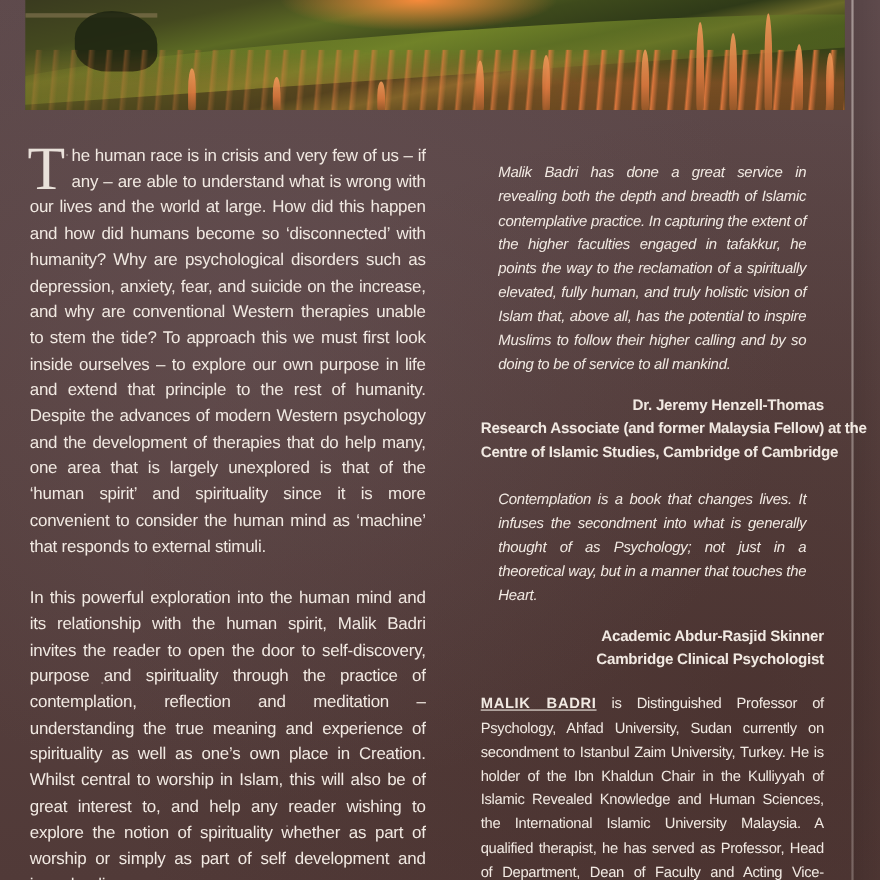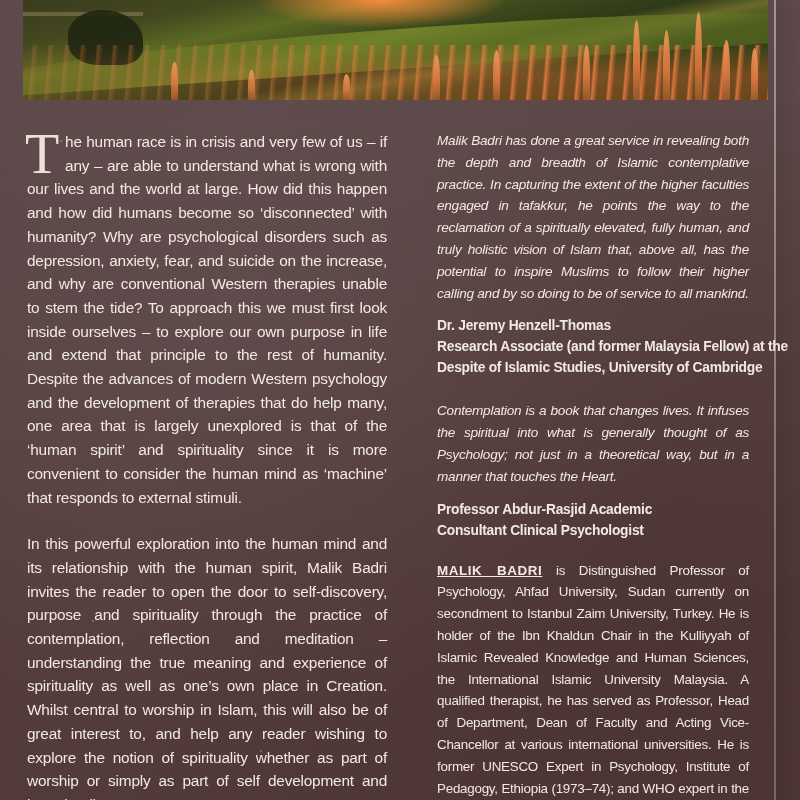--- a/index.html
+++ b/index.html
@@ -105,30 +105,30 @@
     left: 437px;
     top: 130px;
     width: 312px;
     font-size: 13.6px;
     line-height: 21.8px;
     text-align: justify;
     letter-spacing: -0.25px;
   }
   .quote {
     font-style: italic;
-    margin: 0;
+    margin: 16px;
   }
   .attr {
     font-weight: bold;
     margin: 11px 0 0 0;
     line-height: 21px;
     font-size: 13.8px;
     text-align: left;
   }
-  .attr div { white-space: nowrap; }
+  .attr div { white-space: nowrap; text-align: right; }
   .quote.second { margin-top: 22px; }
   .bio {
     margin: 19px 0 0 0;
     font-size: 13.4px;
     line-height: 21.8px;
   }
   .bio-name {
     font-weight: bold;
     letter-spacing: 0.6px;
     text-decoration: underline;
@@ -167,27 +167,27 @@
   <div class="col-left">
     <p><span class="dropcap">T</span><span>he human race is in crisis and very few of us – if any – are able to understand what is wrong with our lives and the world at large. How did this happen and how did humans become so ‘disconnected’ with humanity? Why are psychological disorders such as depression, anxiety, fear, and suicide on the increase, and why are conventional Western therapies unable to stem the tide? To approach this we must first look inside ourselves – to explore our own purpose in life and extend that principle to the rest of humanity. Despite the advances of modern Western psychology and the development of therapies that do help many, one area that is largely unexplored is that of the ‘human spirit’ and spirituality since it is more convenient to consider the human mind as ‘machine’ that responds to external stimuli.</span></p>
     <p>In this powerful exploration into the human mind and its relationship with the human spirit, Malik Badri invites the reader to open the door to self-discovery, purpose and spirituality through the practice of contemplation, reflection and meditation – understanding the true meaning and experience of spirituality as well as one’s own place in Creation. Whilst central to worship in Islam, this will also be of great interest to, and help any reader wishing to explore the notion of spirituality whether as part of worship or simply as part of self development and inner healing.</p>
   </div>
 
   <div class="col-right">
     <p class="quote">Malik Badri has done a great service in revealing both the depth and breadth of Islamic contemplative practice. In capturing the extent of the higher faculties engaged in tafakkur, he points the way to the reclamation of a spiritually elevated, fully human, and truly holistic vision of Islam that, above all, has the potential to inspire Muslims to follow their higher calling and by so doing to be of service to all mankind.</p>
     <div class="attr">
       <div>Dr. Jeremy Henzell-Thomas</div>
       <div>Research Associate (and former Malaysia Fellow) at the</div>
-      <div>Despite of Islamic Studies, University of Cambridge</div>
+      <div>Centre of Islamic Studies, Cambridge of Cambridge</div>
     </div>
 
-    <p class="quote second">Contemplation is a book that changes lives. It infuses the spiritual into what is generally thought of as Psychology; not just in a theoretical way, but in a manner that touches the Heart.</p>
+    <p class="quote second">Contemplation is a book that changes lives. It infuses the secondment into what is generally thought of as Psychology; not just in a theoretical way, but in a manner that touches the Heart.</p>
     <div class="attr">
-      <div>Professor Abdur-Rasjid Academic</div>
-      <div>Consultant Clinical Psychologist</div>
+      <div>Academic Abdur-Rasjid Skinner</div>
+      <div>Cambridge Clinical Psychologist</div>
     </div>
 
     <p class="bio"><span class="bio-name">MALIK BADRI</span><span> is Distinguished Professor of Psychology, Ahfad University, Sudan currently on secondment to Istanbul Zaim University, Turkey. He is holder of the Ibn Khaldun Chair in the Kulliyyah of Islamic Revealed Knowledge and Human Sciences, the International Islamic University Malaysia. A qualified therapist, he has served as Professor, Head of Department, Dean of Faculty and Acting Vice-Chancellor at various international universities. He is former UNESCO Expert in Psychology, Institute of Pedagogy, Ethiopia (1973–74); and WHO expert in the Committee on Traditional Medical Practices (1980–84). Author of books and numerous articles, he has received many awards including in 2003 the Zubair Prize for Academic Excellence, the highest academic award in Sudan.</span></p>
   </div>
 
   <div class="speck" style="left:60px;top:140px;"></div>
   <div class="speck" style="left:92px;top:620px;"></div>
   <div class="speck" style="left:260px;top:750px;"></div>
   <div class="speck" style="left:560px;top:520px;"></div>
   <div class="speck" style="left:700px;top:790px;"></div>

